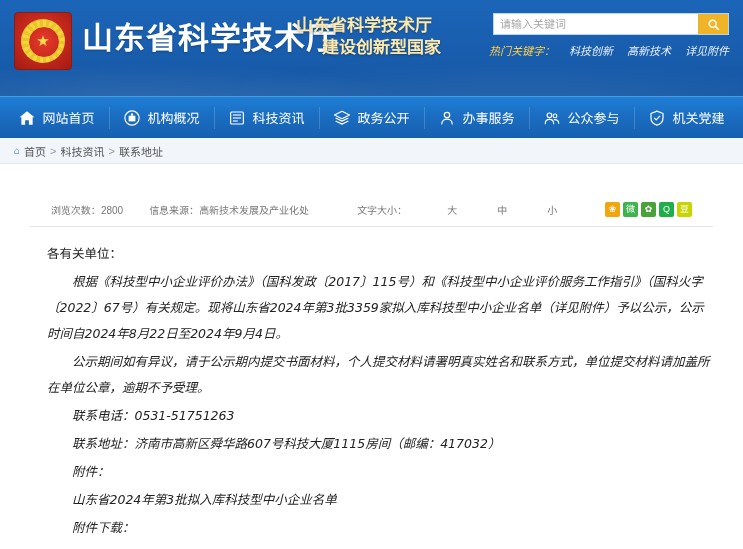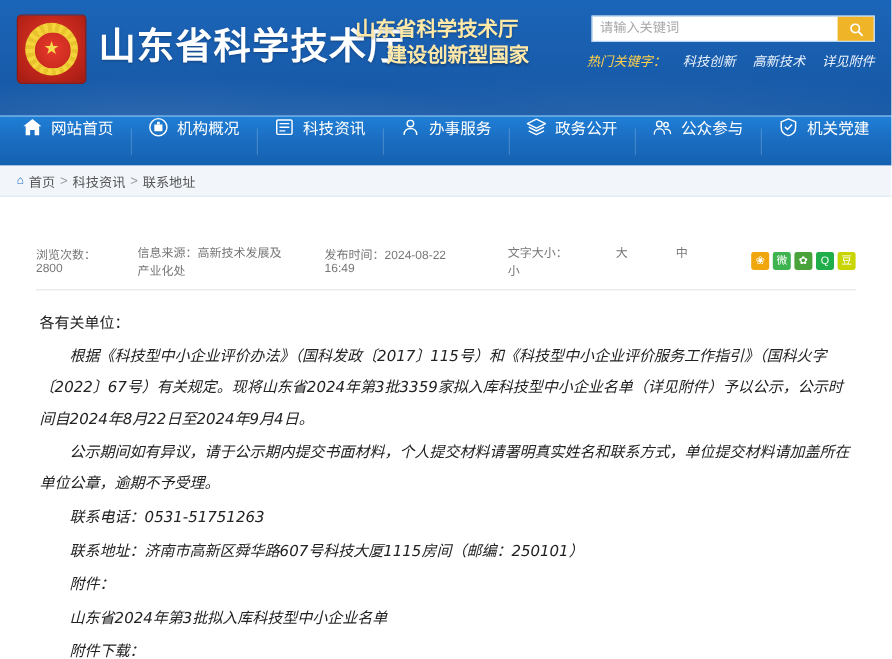--- a/index.html
+++ b/index.html
@@ -128,20 +128,21 @@
     background: linear-gradient(180deg, #1f7fd6 0%, #1a6cc0 50%, #1560b0 100%);
     border-top: 1px solid #4a9ae0;
     display: flex;
     align-items: center;
     padding: 0 4px;
   }
   .nav-item {
     flex: 1;
     height: 42px;
     display: flex;
+    align-items: center;
     justify-content: center;
     gap: 6px;
     color: #ffffff;
     font-size: 13px;
     cursor: pointer;
     position: relative;
   }
   .nav-item + .nav-item::before {
     content: "";
     position: absolute; left: 0; top: 10px;
@@ -208,21 +209,21 @@
   .sh4 { background: #1fae4a; }
   .sh5 { background: #c9d500; color: #fff !important; }
 
   .art-body {
     margin-top: 14px;
     font-size: 12.5px;
     line-height: 26px;
     color: #222;
     font-family: "DejaVu Sans", "Liberation Sans", sans-serif;
   }
-  .art-body p { margin: 0 0 2px 3px; }
+  .art-body p { margin: 0 0 2px 17px; }
   .art-body p.indent { text-indent: 2em; font-style: italic; }
 </style>
 </head>
 <body>
 
 <div class="page">
 
   <div class="header">
     <div class="header-wave"></div>
 
@@ -279,33 +280,33 @@
         <rect x="3.5" y="4" width="17" height="16" rx="1.5" fill="none" stroke="#ffffff" stroke-width="1.6"></rect>
         <line x1="6.5" y1="8" x2="17.5" y2="8" stroke="#ffffff" stroke-width="1.5"></line>
         <line x1="6.5" y1="12" x2="17.5" y2="12" stroke="#ffffff" stroke-width="1.5"></line>
         <line x1="6.5" y1="16" x2="13" y2="16" stroke="#ffffff" stroke-width="1.5"></line>
       </svg>
       <span>科技资讯</span>
     </div>
 
     <div class="nav-item">
       <svg width="18" height="18" viewBox="0 0 24 24">
-        <circle cx="12" cy="8" r="3.6" fill="none" stroke="#ffffff" stroke-width="1.6"></circle>
-        <path d="M5 20 C5 15.8 8.2 13.4 12 13.4 C15.8 13.4 19 15.8 19 20" fill="none" stroke="#ffffff" stroke-width="1.6" stroke-linecap="round"></path>
-      </svg>
-      <span>办事服务</span>
-    </div>
-
-    <div class="nav-item">
-      <svg width="18" height="18" viewBox="0 0 24 24">
         <path d="M12 3 L22 8 L12 13 L2 8 Z" fill="none" stroke="#ffffff" stroke-width="1.6" stroke-linejoin="round"></path>
         <path d="M3.5 12 L12 16.2 L20.5 12" fill="none" stroke="#ffffff" stroke-width="1.6" stroke-linejoin="round"></path>
         <path d="M3.5 16 L12 20.2 L20.5 16" fill="none" stroke="#ffffff" stroke-width="1.6" stroke-linejoin="round"></path>
       </svg>
       <span>政务公开</span>
+    </div>
+
+    <div class="nav-item">
+      <svg width="18" height="18" viewBox="0 0 24 24">
+        <circle cx="12" cy="8" r="3.6" fill="none" stroke="#ffffff" stroke-width="1.6"></circle>
+        <path d="M5 20 C5 15.8 8.2 13.4 12 13.4 C15.8 13.4 19 15.8 19 20" fill="none" stroke="#ffffff" stroke-width="1.6" stroke-linecap="round"></path>
+      </svg>
+      <span>办事服务</span>
     </div>
 
     <div class="nav-item">
       <svg width="18" height="18" viewBox="0 0 24 24">
         <circle cx="8.6" cy="8.4" r="3.1" fill="none" stroke="#ffffff" stroke-width="1.5"></circle>
         <circle cx="16" cy="9.2" r="2.5" fill="none" stroke="#ffffff" stroke-width="1.5"></circle>
         <path d="M3 19.5 C3 15.9 5.6 13.9 8.6 13.9 C11.6 13.9 14.2 15.9 14.2 19.5" fill="none" stroke="#ffffff" stroke-width="1.5" stroke-linecap="round"></path>
         <path d="M15 14.2 C18.4 14.2 21 15.9 21 19.1" fill="none" stroke="#ffffff" stroke-width="1.5" stroke-linecap="round"></path>
       </svg>
       <span>公众参与</span>
@@ -331,42 +332,39 @@
 
   <div class="article">
 
 
     <div class="art-meta">
       <span>
         <span>浏览次数：</span><span>2800</span>
       </span>
       <span>
         <span>信息来源：</span><span>高新技术发展及产业化处</span>
-      </span>
-      <span>
-        <span>发布时间：</span><span>2024-08-22 16:49</span>
       </span>
       <span class="sizes">
         <span>文字大小：</span><span>大</span><span>中</span><span>小</span>
       </span>
       <span class="share">
         <i class="sh1">❀</i>
         <i class="sh2">微</i>
         <i class="sh3">✿</i>
         <i class="sh4">Q</i>
         <i class="sh5">豆</i>
       </span>
     </div>
 
     <div class="art-body">
       <p>各有关单位：</p>
       <p class="indent">根据《科技型中小企业评价办法》（国科发政〔2017〕115号）和《科技型中小企业评价服务工作指引》（国科火字〔2022〕67号）有关规定。现将山东省2024年第3批3359家拟入库科技型中小企业名单（详见附件）予以公示，公示时间自2024年8月22日至2024年9月4日。</p>
       <p class="indent">公示期间如有异议，请于公示期内提交书面材料，个人提交材料请署明真实姓名和联系方式，单位提交材料请加盖所在单位公章，逾期不予受理。</p>
       <p class="indent">联系电话：0531-51751263</p>
-      <p class="indent">联系地址：济南市高新区舜华路607号科技大厦1115房间（邮编：250101）</p>
+      <p class="indent">联系地址：济南市高新区舜华路607号科技大厦1115房间（邮编：417032）</p>
       <p class="indent">附件：</p>
       <p class="indent">山东省2024年第3批拟入库科技型中小企业名单</p>
       <p class="indent">附件下载：</p>
 
     </div>
 
   </div>
 </div>
 
 </body></html>

